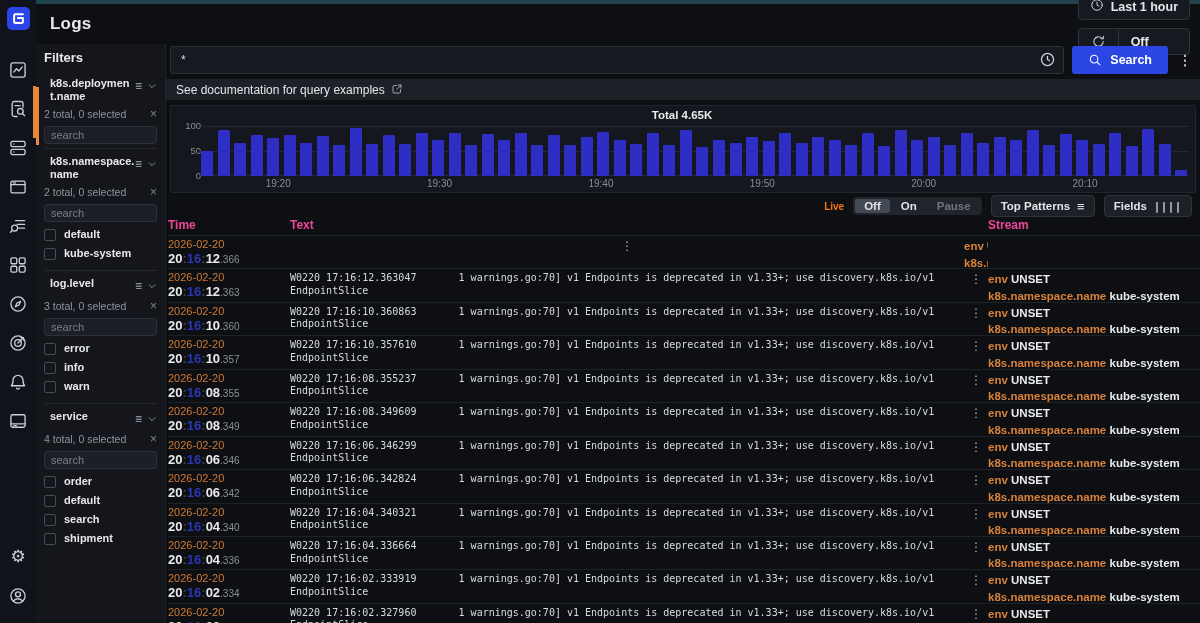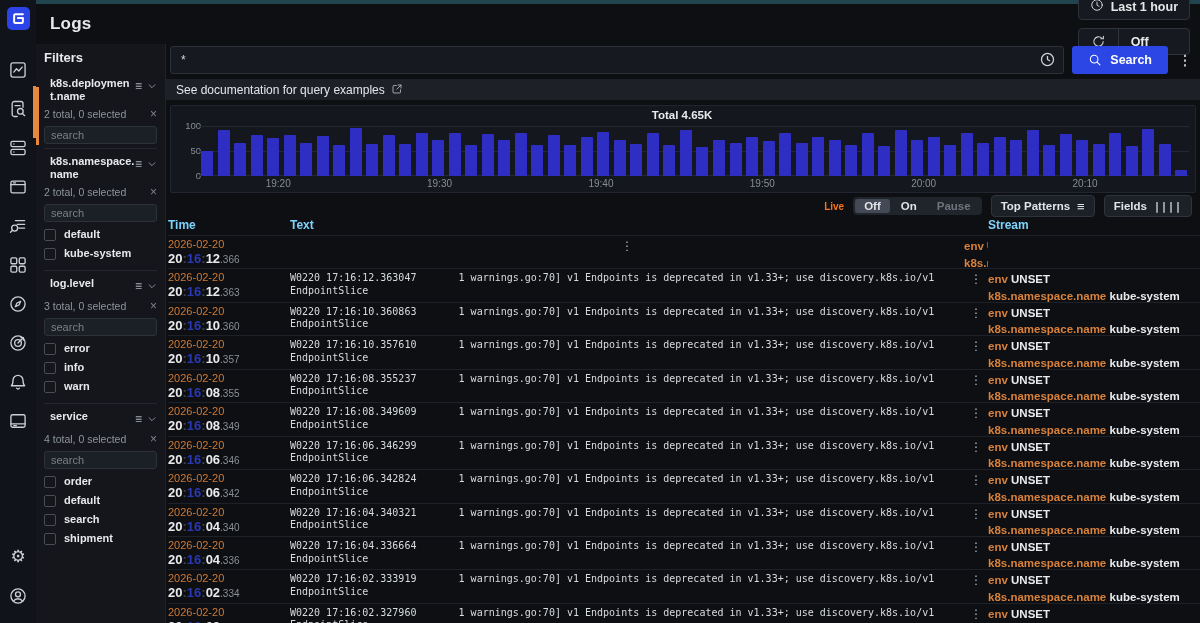--- a/index.html
+++ b/index.html
@@ -92,21 +92,21 @@
   .seg { font-size:11.5px; font-weight:bold; padding:1px 9px; border-radius:3px; color:#dfe2e6; cursor:pointer; }
   .seg.sel { background:#434a55; }
   .seg.dim { color:#6e747d; }
   .cbtn { display:flex; align-items:center; gap:7px; background:#1c2027; border:1px solid #2f343d; border-radius:4px;
     height:22px; padding:0 9px; font-size:11.5px; font-weight:bold; color:#e2e4e8; cursor:pointer; }
   .cbtn .glyph { font-size:13px; line-height:1; }
   .fields-glyph { font-family:"DejaVu Sans Mono",monospace; font-size:10px; letter-spacing:1px; font-weight:bold; }
 
   
   .thead { display:grid; grid-template-columns:122px 1fr 24px 212px; margin:1px 0 0 2px; height:17px; }
-  .th { font-size:12px; font-weight:bold; color:#7dd3fc; }
+  .th { font-size:12px; font-weight:bold; color:#ec4899; }
   .rows { margin-left:2px; overflow:hidden; height:401px; }
   .row { display:grid; grid-template-columns:122px 1fr 24px 212px; height:33.45px; border-top:1px solid #1e2127; overflow:hidden; }
   .t-date { font-size:11px; color:#cf7a36; padding-top:2px; }
   .t-line { font-size:13px; font-weight:bold; color:#e9eaec; margin-top:1px; }
   .tc { color:#3f434b; }
   .tm { color:#2a38b6; }
   .tms { font-size:10px; font-weight:normal; color:#8b9097; }
   .c-text { font-family:"DejaVu Sans Mono",monospace; font-size:10px; line-height:12.6px; color:#d8dbde;
     white-space:pre-wrap; word-break:break-word; padding-top:3px; }
   .c-menu { color:#b6bbc1; font-size:12px; text-align:center; padding-top:3px; cursor:pointer; }

